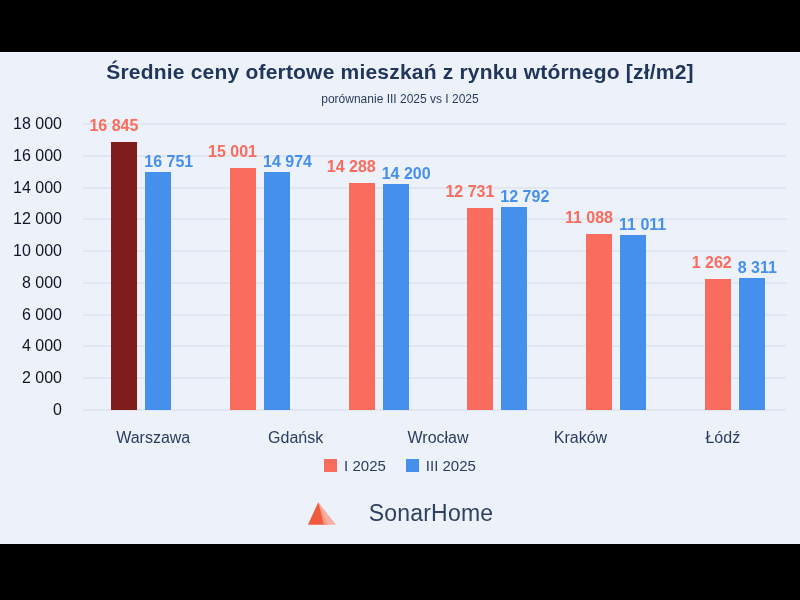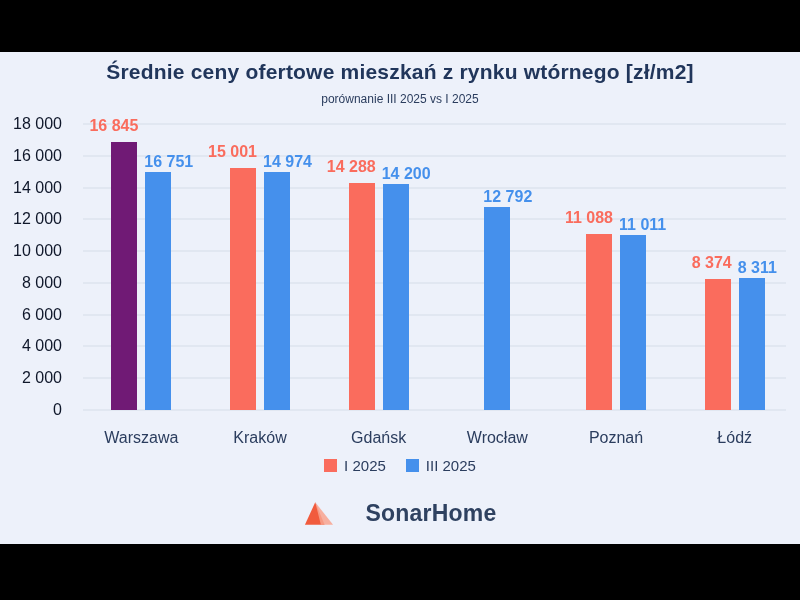--- a/index.html
+++ b/index.html
@@ -57,21 +57,21 @@
     display:flex; justify-content:center; align-items:center; gap:20px;
   }
   .legend-item { display:flex; align-items:center; gap:7px; }
   .legend-swatch { width:13px; height:13px; }
   .legend-label { font-size:15px; font-weight:500; color:#2B3D5E; }
   .logo {
     position:absolute; left:0; top:448px; width:100%;
     display:flex; justify-content:center; align-items:center; gap:8px;
   }
   .logo-text {
-    font-size:23px; font-weight:bold; color:#2E4160; letter-spacing:0.2px;margin-left:24px;
+    font-size:23px; font-weight:normal; color:#2E4160; letter-spacing:0.2px;margin-left:24px;
   }
 </style>
 </head>
 <body>
 
 <div class="frame">
   <div class="content">
 
     <div class="chart-title">Średnie ceny ofertowe mieszkań z rynku wtórnego [zł/m2]</div>
 
@@ -96,21 +96,21 @@
         <div class="ytick" style="top: 253.667px;">6 000</div>
         <div class="ytick" style="top: 221.889px;">8 000</div>
         <div class="ytick" style="top: 190.111px;">10 000</div>
         <div class="ytick" style="top: 158.333px;">12 000</div>
         <div class="ytick" style="top: 126.556px;">14 000</div>
         <div class="ytick" style="top: 94.7778px;">16 000</div>
         <div class="ytick" style="top: 63px;">18 000</div>
       </div>
     <div class="groups" id="groups">
         <div class="slot">
-          <div class="bar" style="height: 268px; background: #701a75; padding-left: 20px;">
+          <div class="bar" style="height: 268px; background: #7f1d1d; padding-left: 20px;">
             <span class="val s0" style="color: rgb(250, 108, 93);">16 845</span>
           </div>
           <div class="bar" style="height: 238px; background: rgb(69, 144, 236);">
             <span class="val s1" style="color: rgb(69, 144, 236);">16 751</span>
           </div>
         </div>
         <div class="slot">
           <div class="bar" style="height: 242px; background: rgb(250, 108, 93);">
             <span class="val s0" style="color: rgb(250, 108, 93);">15 001</span>
           </div>
@@ -120,47 +120,49 @@
         </div>
         <div class="slot">
           <div class="bar" style="height: 227px; background: rgb(250, 108, 93);">
             <span class="val s0" style="color: rgb(250, 108, 93);">14 288</span>
           </div>
           <div class="bar" style="height: 226px; background: rgb(69, 144, 236);">
             <span class="val s1" style="color: rgb(69, 144, 236);">14 200</span>
           </div>
         </div>
         <div class="slot">
+          <div class="bar" style="height: 202px; background: rgb(250, 108, 93);">
+            <span class="val s0" style="color: rgb(250, 108, 93);">12 731</span>
+          </div>
           <div class="bar" style="height: 203px; background: rgb(69, 144, 236);">
             <span class="val s1" style="color: rgb(69, 144, 236);">12 792</span>
           </div>
         </div>
         <div class="slot">
           <div class="bar" style="height: 176px; background: rgb(250, 108, 93);">
             <span class="val s0" style="color: rgb(250, 108, 93);">11 088</span>
           </div>
           <div class="bar" style="height: 175px; background: rgb(69, 144, 236);">
             <span class="val s1" style="color: rgb(69, 144, 236);">11 011</span>
           </div>
         </div>
         <div class="slot">
           <div class="bar" style="height: 131px; background: rgb(250, 108, 93);">
-            <span class="val s0" style="color: rgb(250, 108, 93);">8 374</span>
+            <span class="val s0" style="color: rgb(250, 108, 93);">1 262</span>
           </div>
           <div class="bar" style="height: 132px; background: rgb(69, 144, 236);">
             <span class="val s1" style="color: rgb(69, 144, 236);">8 311</span>
           </div>
         </div>
       </div>
     <div class="cats" id="cats">
         <div class="cat">Warszawa</div>
-        <div class="cat">Kraków</div>
         <div class="cat">Gdańsk</div>
         <div class="cat">Wrocław</div>
-        <div class="cat">Poznań</div>
+        <div class="cat">Kraków</div>
         <div class="cat">Łódź</div>
       </div>
     <div class="legend" id="legend">
         <div class="legend-item">
           <span class="legend-swatch" style="background: rgb(250, 108, 93);"></span>
           <span class="legend-label">I 2025</span>
         </div>
         <div class="legend-item">
           <span class="legend-swatch" style="background: rgb(69, 144, 236);"></span>
           <span class="legend-label">III 2025</span>

